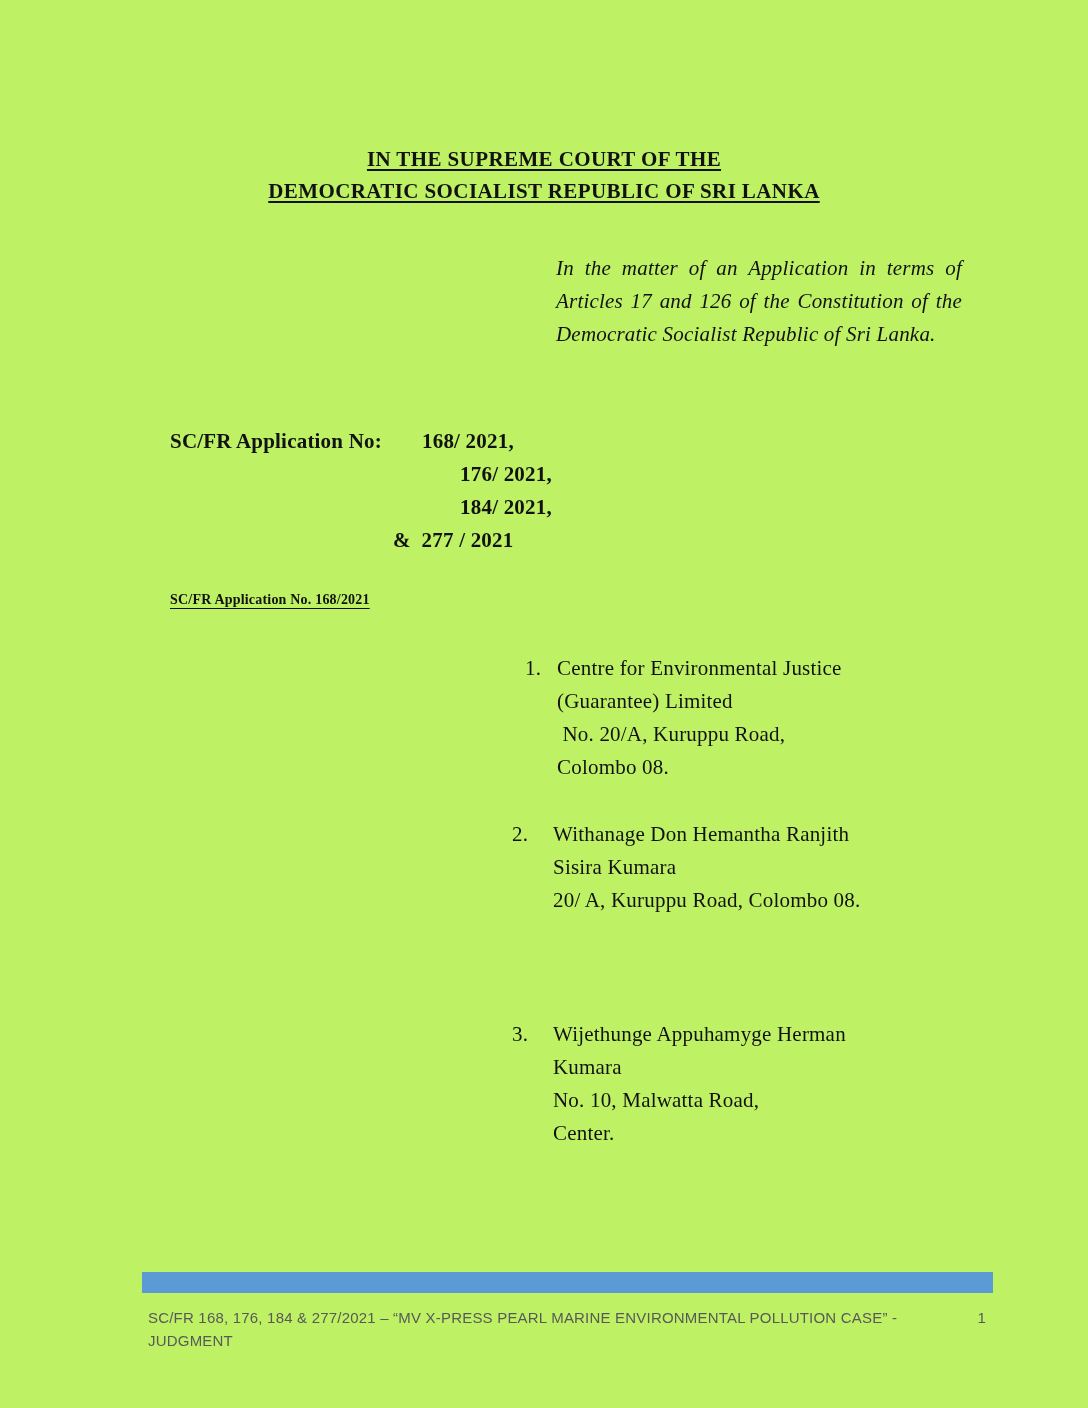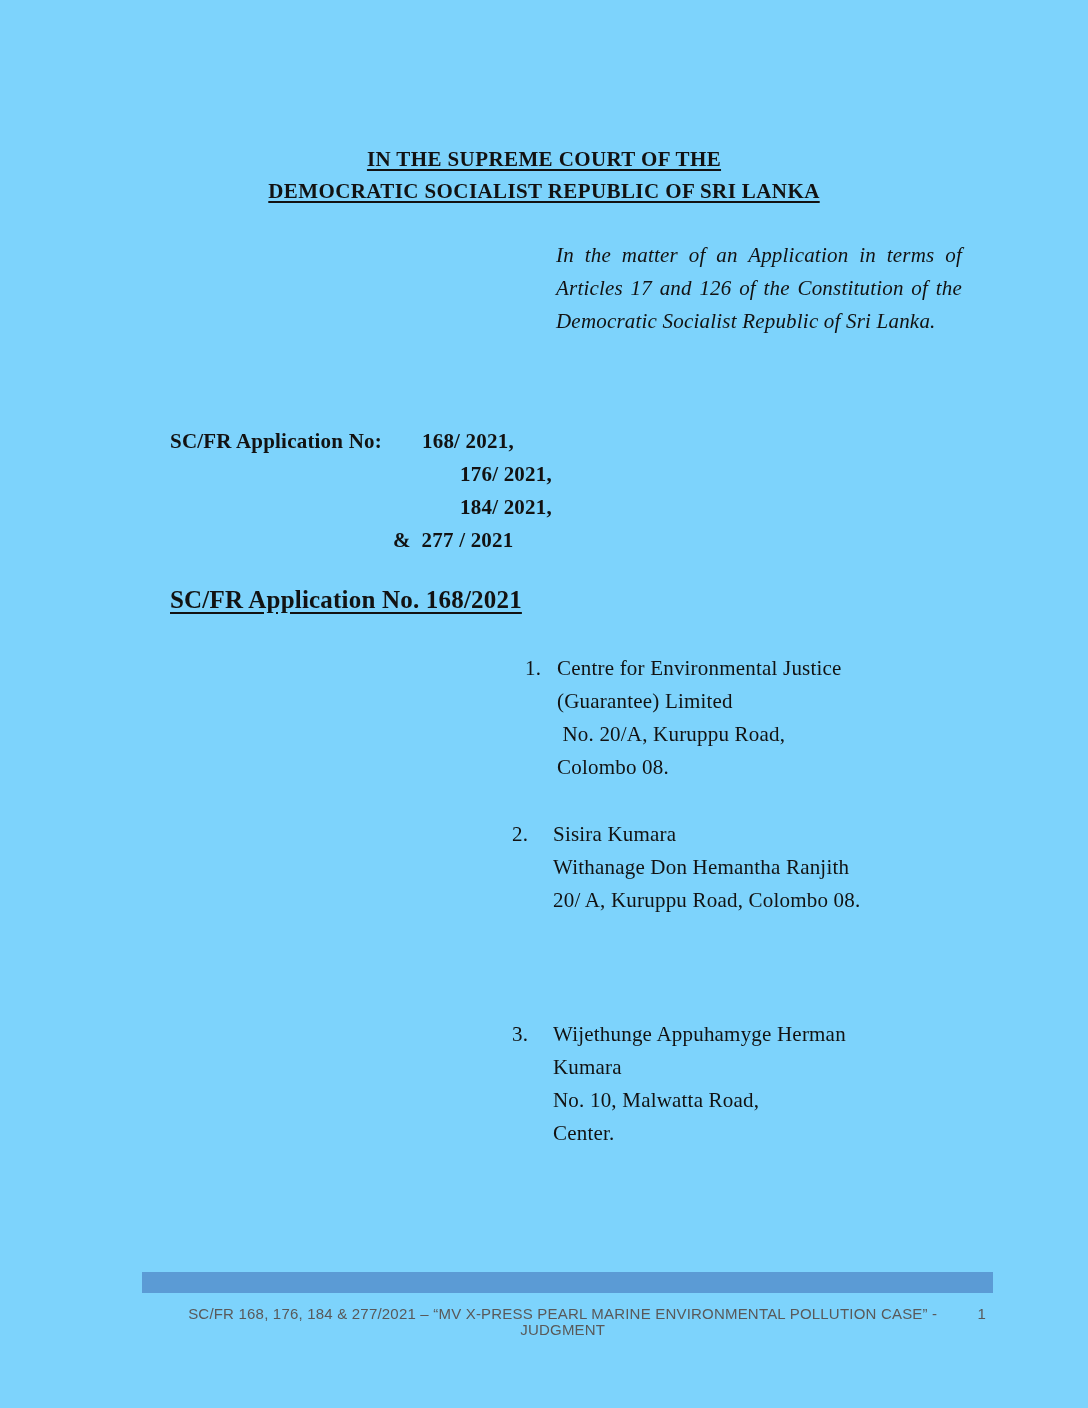--- a/index.html
+++ b/index.html
@@ -1,20 +1,20 @@
 <!DOCTYPE html>
 <html><head>
 <meta charset="utf-8">
 <style>
   html,body{margin:0;padding:0;background:#ffffff;}
   .page{
     position:relative;
     width:1088px;
     height:1408px;
-    background:#7dd3fc;
+    background:#bef264;
     font-family:"Liberation Serif", serif;
     color:#121212;
     overflow:hidden;
   }
   
   .doc-title{
     position:absolute;
     top:143px; left:0; width:1088px;
     text-align:center;
     font-weight:bold;
@@ -22,21 +22,21 @@
     line-height:32px;
     letter-spacing:0.4px;
   }
   .doc-title .u{
     text-decoration:underline;
     text-underline-offset:3px;
   }
   
   .matter{
     position:absolute;
-    top:239px; left:556px; width:406px;
+    top:252px; left:556px; width:406px;
     font-style:italic;
     font-size:21px;
     line-height:33px;
     text-align:justify;
     letter-spacing:0.2px;
   }
   
   .appnos{
     position:absolute;
     top:397px; left:170px; width:420px;
@@ -47,21 +47,21 @@
     margin-top:28px;
   }
   .appnos .label{display:inline-block; width:252px;}
   .appnos .num-row{padding-left:252px; white-space:pre;text-align:center;}
   .appnos .amp-row{padding-left:223px; white-space:pre;}
   
   .section-heading{
     position:absolute;
     top:583px; left:170px;
     font-weight:bold;
-    font-size:25px;
+    font-size:14px;
     line-height:33px;
     letter-spacing:0.2px;
     text-decoration:underline;
     text-underline-offset:4px;
   }
   
   .petitioner{
     position:absolute;
     display:flex;
     font-size:21px;
@@ -85,24 +85,23 @@
   }
   .footer-row{
     position:absolute;
     left:148px; top:1306px;
     width:838px;
     display:flex;
     justify-content:space-between;
     align-items:baseline;
     font-family:"Liberation Sans", sans-serif;
     font-size:15px;
-    line-height:16px;
+    line-height:23px;
     color:#595959;
     letter-spacing:0.2px;
-    text-align:center;
   }
 </style>
 </head>
 <body>
 
 <div class="page">
 
   <div class="doc-title">
     <div><span class="u">IN THE SUPREME COURT OF THE</span></div>
     <div><span class="u">DEMOCRATIC SOCIALIST REPUBLIC OF SRI LANKA</span></div>
@@ -127,22 +126,22 @@
       <div class="pline">Centre for Environmental Justice</div>
       <div class="pline">(Guarantee) Limited</div>
       <div class="pline"> No. 20/A, Kuruppu Road,</div>
       <div class="pline">Colombo 08.</div>
     </div>
   </div>
 
   <div class="petitioner" id="pet2">
     <span class="num">2.</span>
     <div class="plines">
+      <div class="pline">Withanage Don Hemantha Ranjith</div>
       <div class="pline">Sisira Kumara</div>
-      <div class="pline">Withanage Don Hemantha Ranjith</div>
       <div class="pline">20/ A, Kuruppu Road, Colombo 08.</div>
     </div>
   </div>
 
   <div class="petitioner" id="pet3">
     <span class="num">3.</span>
     <div class="plines">
       <div class="pline">Wijethunge Appuhamyge Herman</div>
       <div class="pline">Kumara</div>
       <div class="pline">No. 10, Malwatta Road,</div>

